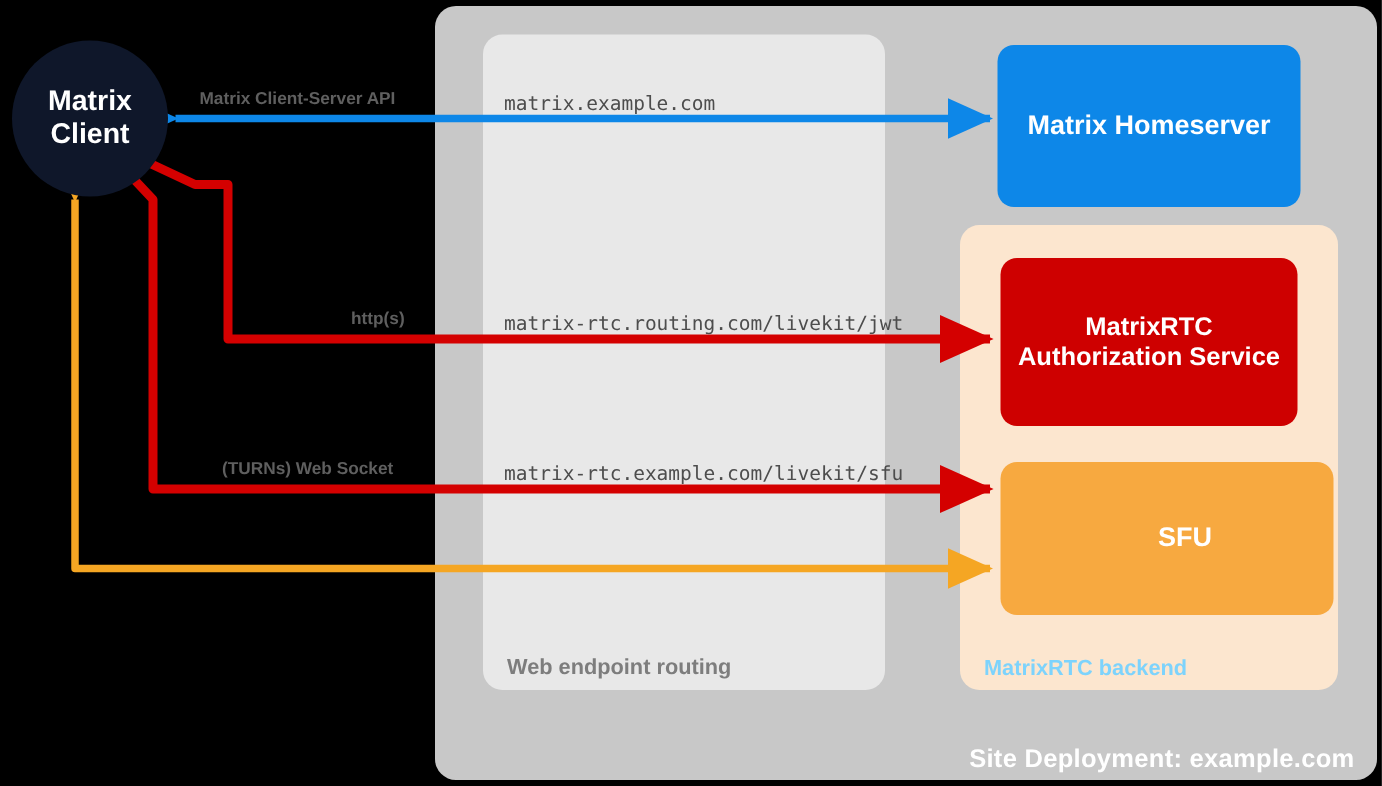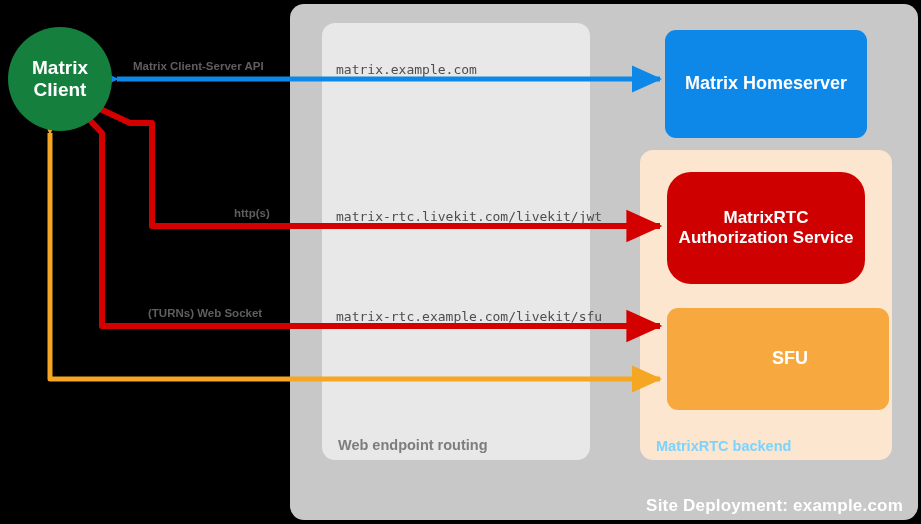--- a/index.html
+++ b/index.html
@@ -70,21 +70,21 @@
   }
 
   
   .client-node {
     position: absolute;
     left: 8px;
     top: 27px;
     width: 104px;
     height: 104px;
     border-radius: 50%;
-    background: #15803d;
+    background: #0f172a;
     color: #ffffff;
     font-size: 19px;
     font-weight: bold;
     display: flex;
     flex-direction: column;
     align-items: center;
     justify-content: center;
     line-height: 1.15;
     text-align: center;
   }
@@ -107,21 +107,20 @@
     background: #0d87e8;
     font-size: 18px;
   }
   .box-auth {
     left: 667px;
     top: 172px;
     width: 198px;
     height: 112px;
     background: #ce0000;
     font-size: 17px;
-    border-radius: 24px;
   }
   .box-sfu {
     left: 667px;
     top: 308px;
     width: 198px;
     height: 102px;
     background: #f7a940;
     font-size: 18px;
     padding-left: 24px;
   }
@@ -194,21 +193,21 @@
     <g>
       <path d="M 50,133 L 50,379 L 660,379" fill="none" stroke="#f5a623" stroke-width="5" stroke-linejoin="round" stroke-linecap="butt" marker-start="url(#ah-orange)" marker-end="url(#ah-orange)"></path>
     </g>
   </svg>
 
   <div class="wlabel" style="left:133px; top:60px;">Matrix Client-Server API</div>
   <div class="wlabel" style="left:234px; top:207px;">http(s)</div>
   <div class="wlabel" style="left:148px; top:307px;">(TURNs) Web Socket</div>
 
   <div class="mono" style="left:336px; top:62px;">matrix.example.com</div>
-  <div class="mono" style="left:336px; top:209px;">matrix-rtc.livekit.com/livekit/jwt</div>
+  <div class="mono" style="left:336px; top:209px;">matrix-rtc.routing.com/livekit/jwt</div>
   <div class="mono" style="left:336px; top:309px;">matrix-rtc.example.com/livekit/sfu</div>
 
   <div class="client-node">
     <span>Matrix</span>
     <span>Client</span>
   </div>
 
   <div class="box box-homeserver">
     <span>Matrix Homeserver</span>
   </div>

